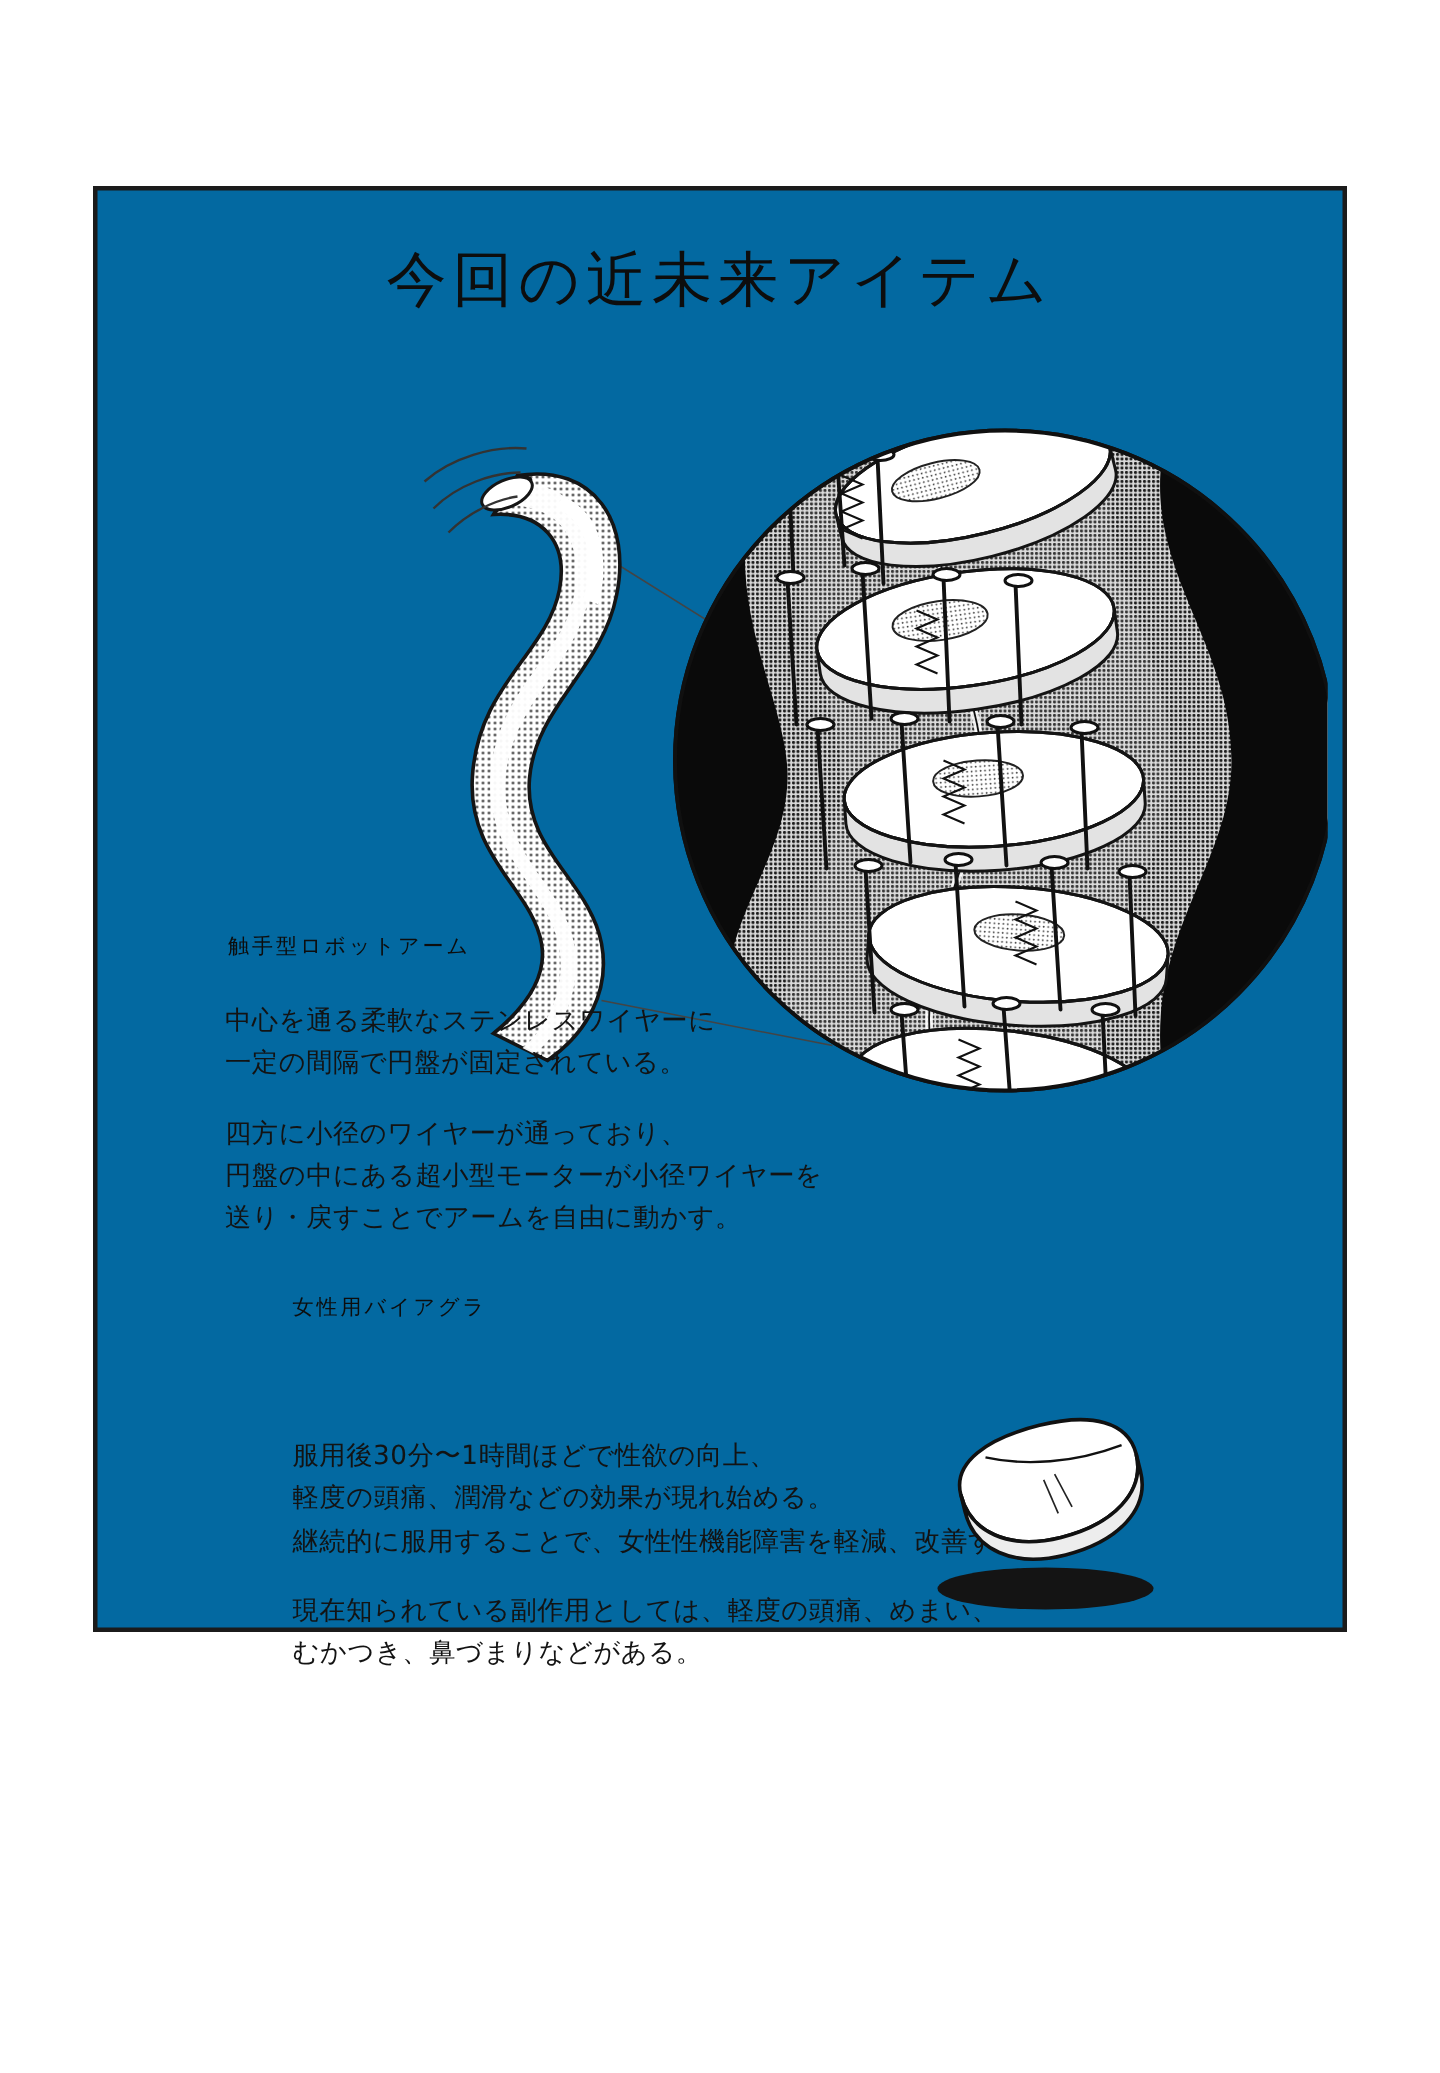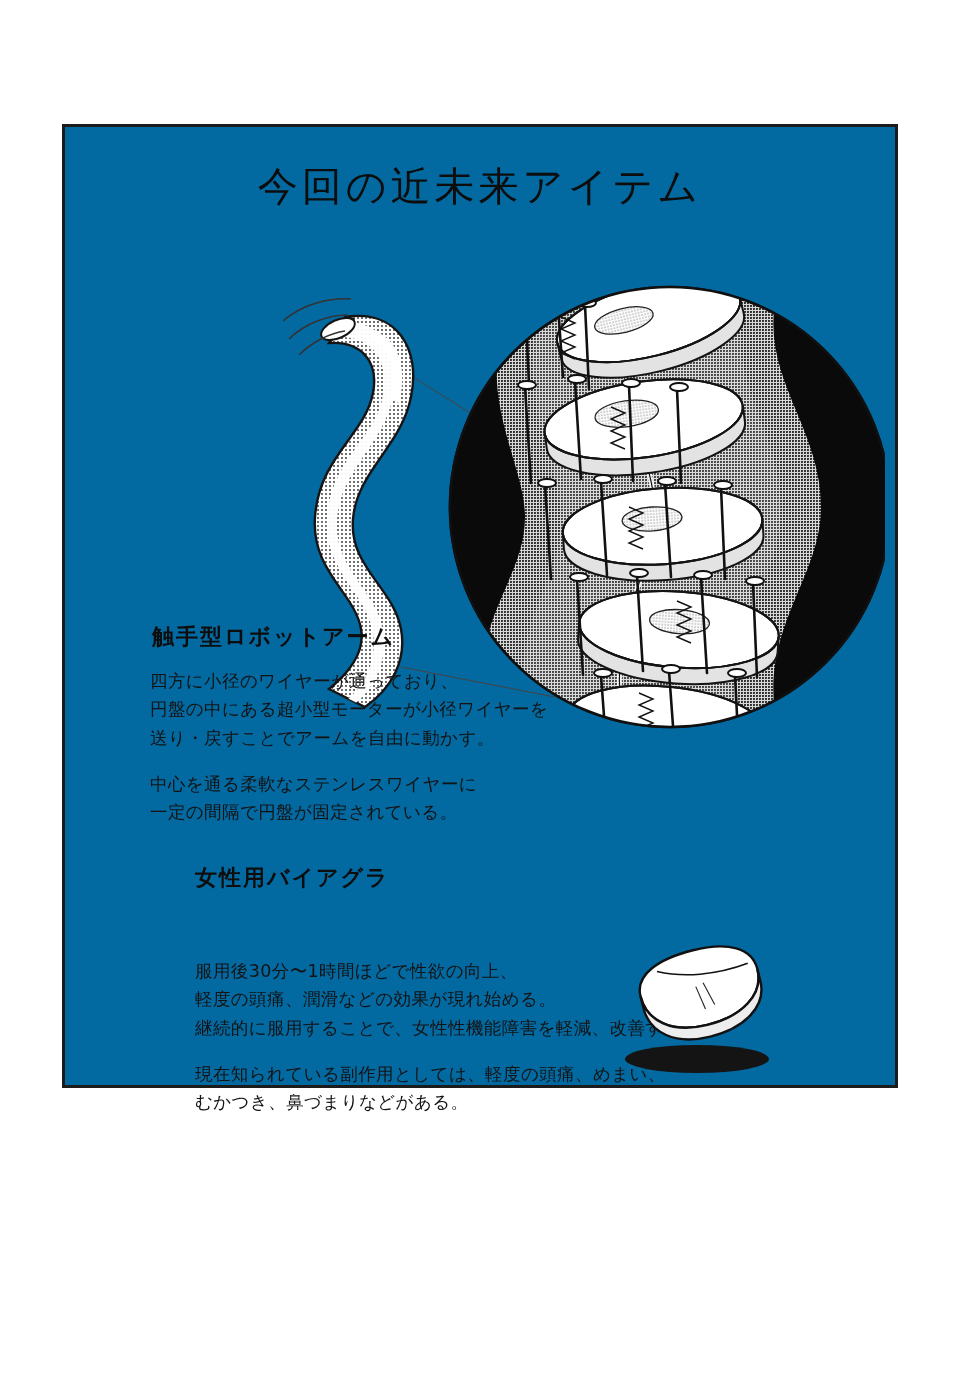--- a/index.html
+++ b/index.html
@@ -47,22 +47,22 @@
   #illustration-arm {
     position: absolute;
     left: 160px;
     top: 130px;
     width: 660px;
     height: 560px;
   }
 
   
   .section-heading {
-    font-size: 22px;
-    font-weight: 700;
+    font-size: 14px;
+    font-weight: 400;
     letter-spacing: 2px;
     font-family: "DejaVu Sans", sans-serif;
     color: #0d0d0d;
   }
   .body-text {
     font-size: 17.5px;
     line-height: 1.62;
     font-family: "DejaVu Sans", sans-serif;
     color: #131313;
     white-space: pre-line;
@@ -267,25 +267,25 @@
           </g>
         </g>
         <circle cx="445" cy="250" r="220" fill="none" stroke="#101010" stroke-width="2.6"></circle>
       </g>
     </svg>
   </div>
 
   <div id="arm-heading" class="section-heading">触手型ロボットアーム</div>
 
   <div id="arm-body">
+    <div class="body-text para">中心を通る柔軟なステンレスワイヤーに
+一定の間隔で円盤が固定されている。</div>
     <div class="body-text para">四方に小径のワイヤーが通っており、
 円盤の中にある超小型モーターが小径ワイヤーを
 送り・戻すことでアームを自由に動かす。</div>
-    <div class="body-text para">中心を通る柔軟なステンレスワイヤーに
-一定の間隔で円盤が固定されている。</div>
   </div>
 
   <div id="viagra-heading" class="section-heading">女性用バイアグラ</div>
 
   <div id="viagra-body">
     <div class="body-text para">服用後30分〜1時間ほどで性欲の向上、
 軽度の頭痛、潤滑などの効果が現れ始める。
 継続的に服用することで、女性性機能障害を軽減、改善する。</div>
     <div class="body-text para">現在知られている副作用としては、軽度の頭痛、めまい、
 むかつき、鼻づまりなどがある。</div>

